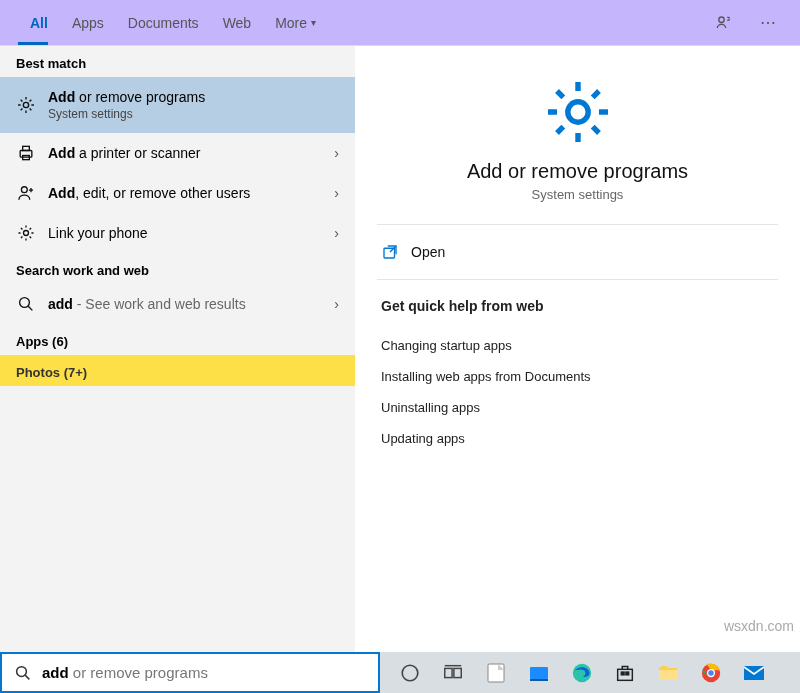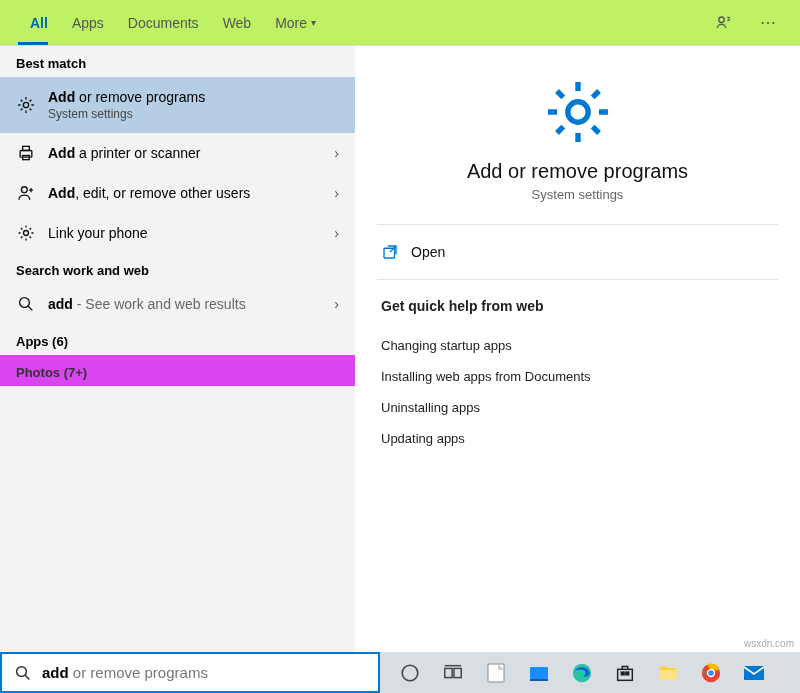--- a/index.html
+++ b/index.html
@@ -1,55 +1,55 @@
 <!DOCTYPE html>
 <html><head>
 <meta charset="utf-8">
 <style>
   * { box-sizing: border-box; margin: 0; padding: 0; font-family: "Segoe UI", Arial, sans-serif; }
   body { width: 800px; height: 693px; background: #f3f3f3; overflow: hidden; position: relative; }
 
   
-  .tabs { height: 46px; background: #bef264; display: flex; align-items: center; padding: 0 18px; border-bottom: 1px solid #dcdcdc; font-size: 14px; color: #555; position: relative; }
+  .tabs { height: 46px; background: #c4b5fd; display: flex; align-items: center; padding: 0 18px; border-bottom: 1px solid #dcdcdc; font-size: 14px; color: #555; position: relative; }
   .tab { padding: 0 12px; height: 100%; display: flex; align-items: center; cursor: pointer; color:#555;}
   .tab.active { color: #0067c0; font-weight: 600; }
   .tab-underline { position:absolute; left:18px; bottom:0; width:30px; height:3px; background:#0067c0; }
   .tab .chev { margin-left:4px; font-size:10px; }
   .head-right { margin-left:auto; display:flex; align-items:center; gap:16px; color:#555; }
   .head-icon { width:28px; height:28px; display:flex; align-items:center; justify-content:center; cursor:pointer; }
 
   
   .main { display:flex; height: calc(100% - 46px - 41px); }
   .left { width: 355px; background:#f3f3f3; overflow:hidden; }
   .right { flex:1; background:#fff; padding: 30px 22px 0 22px; position:relative; }
 
   
   .sec-title { font-size:13px; font-weight:600; padding: 10px 16px 6px 16px; color:#000; }
-  .sec-title.gray { background:#d946ef; color:#333; }
+  .sec-title.gray { background:#fde047; color:#333; }
   .item { display:flex; align-items:center; padding: 10px 16px; gap:12px; cursor:pointer; font-size:14px; color:#000; position:relative; }
   .item .txt { flex:1; white-space:nowrap; overflow:hidden; text-overflow:ellipsis; }
   .item .chev { color:#555; font-size:14px; }
   .item.selected { background:#b6cee3; }
   .item .sub { font-size:12px; color:#444; margin-top:2px; }
   .bold { font-weight:600; }
   .icon { width:20px; height:20px; flex:none; display:flex; align-items:center; justify-content:center; color:#111; }
 
   
   .hero { text-align:center; padding-bottom:22px; border-bottom:1px solid #e4e4e4; }
   .hero .big-icon { width:72px; height:72px; margin:0 auto 12px; color:#0078d4; }
   .hero h2 { font-size:20px; font-weight:400; color:#111; margin-bottom:4px; }
   .hero .sub { font-size:13px; color:#666; }
 
   .action-row { display:flex; align-items:center; gap:12px; padding:18px 4px; font-size:14px; color:#111; cursor:pointer; }
   .action-row .ico { width:18px; height:18px; color:#0078d4; }
 
   .help-title { font-size:14px; font-weight:600; color:#222; margin:18px 0 16px 4px; }
   .help-link { font-size:13px; color:#222; padding:8px 4px; cursor:pointer; }
 
-  .watermark { position:absolute; right:6px; bottom:3px; font-size:10px; color:#aaa; }
+  .watermark { position:absolute; right:6px; bottom:18px; font-size:14px; color:#aaa; }
 
   
   .strip { position:absolute; left:0; bottom:0; width:100%; height:41px; background:#d9dee3; display:flex; align-items:center; }
   .searchbox { width:380px; height:41px; background:#fff; border:2px solid #0078d4; display:flex; align-items:center; padding:0 12px; gap:10px; }
   .searchbox .bold-q { font-weight:700; }
   .tray { flex:1; display:flex; align-items:center; gap:11px; padding-left:14px; }
   .tray .ticon { width:32px; height:32px; display:flex; align-items:center; justify-content:center; cursor:pointer; }
   svg { display:block; }
 </style>
 </head>

